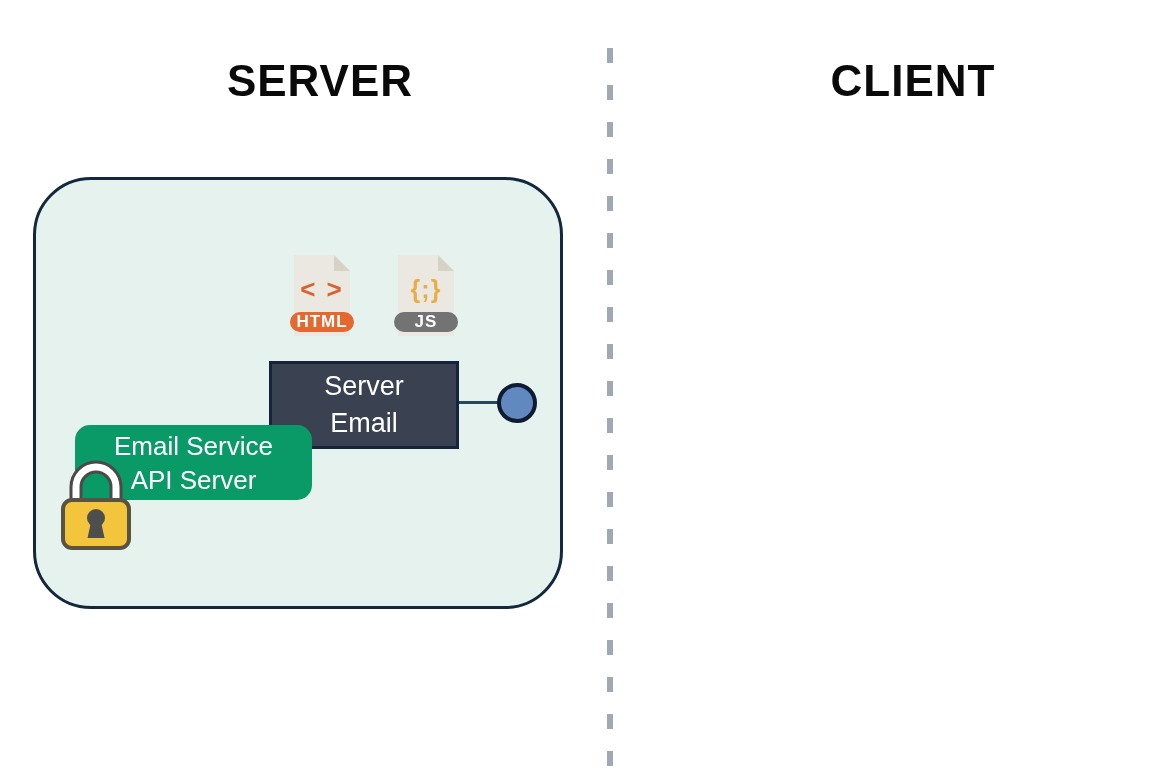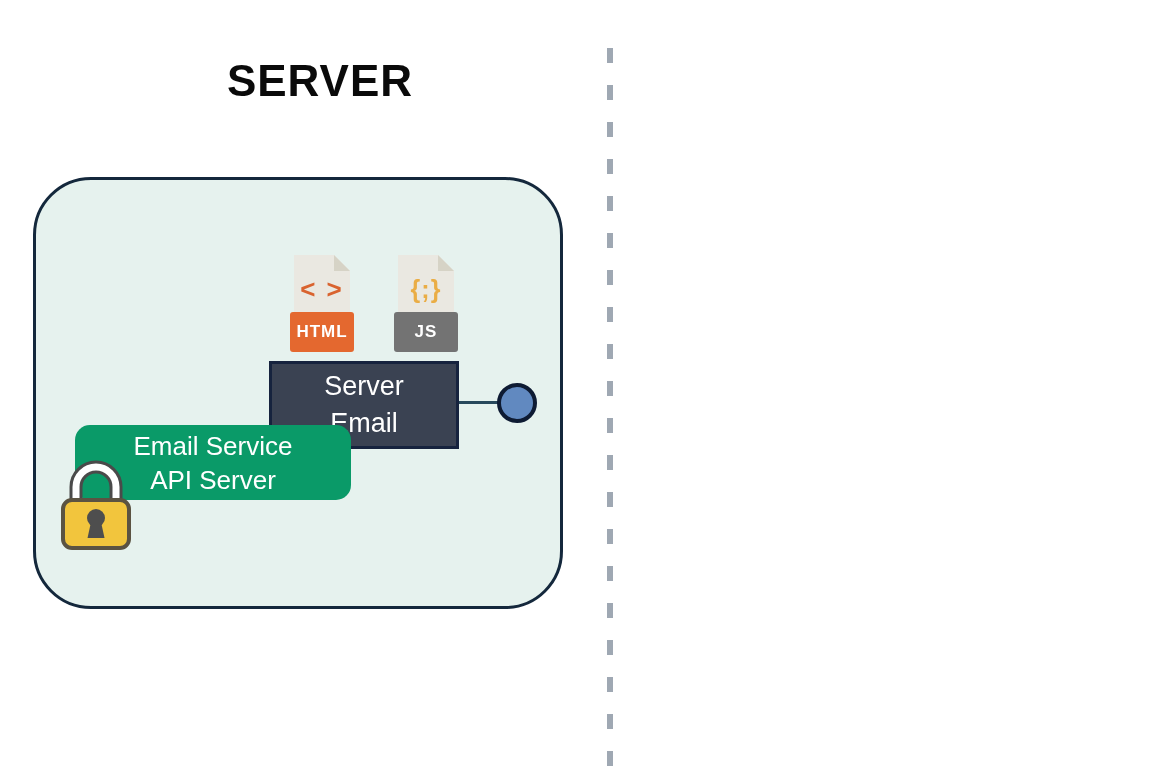--- a/index.html
+++ b/index.html
@@ -96,22 +96,22 @@
     white-space: pre;
   }
   .file-icon.html .file-glyph { color: #d9632f; }
   .file-icon.js   .file-glyph { color: #eaad45; font-size: 25px; letter-spacing: 1px; }
 
   .file-banner {
     position: absolute;
     left: 0;
     right: 0;
     top: 57px;
-    height: 40px;
-    border-radius: 3px;
+    height: 20px;
+    border-radius: 12px;
     display: flex;
     align-items: center;
     justify-content: center;
     color: #ffffff;
     font-size: 17px;
     font-weight: bold;
     letter-spacing: 1px;
   }
   .file-icon.html .file-banner { background: #e4682f; }
   .file-icon.js   .file-banner { background: #737373; }
@@ -152,21 +152,21 @@
     background: #6189c0;
     border: 4px solid #0e1b33;
     border-radius: 50%;
   }
 
   
   .token-badge {
     position: absolute;
     left: 75px;
     top: 425px;
-    width: 276px;
+    width: 237px;
     height: 75px;
     background: #0a9a68;
     border-radius: 15px;
     display: flex;
     flex-direction: column;
     align-items: center;
     justify-content: center;
     color: #ffffff;
     font-size: 26px;
     line-height: 34px;
@@ -181,20 +181,21 @@
     height: 92px;
   }
 </style>
 </head>
 <body>
 
 <div class="canvas">
 
   <div class="section-title server">SERVER</div>
 
+  <div class="section-title client">CLIENT</div>
 
   <div class="divider"></div>
 
   <div class="boundary"></div>
 
   <div class="file-icon html">
     <div class="file-paper"></div>
     <div class="file-fold"></div>
     <div class="file-glyph">&lt; &gt;</div>
     <div class="file-banner">HTML</div>

